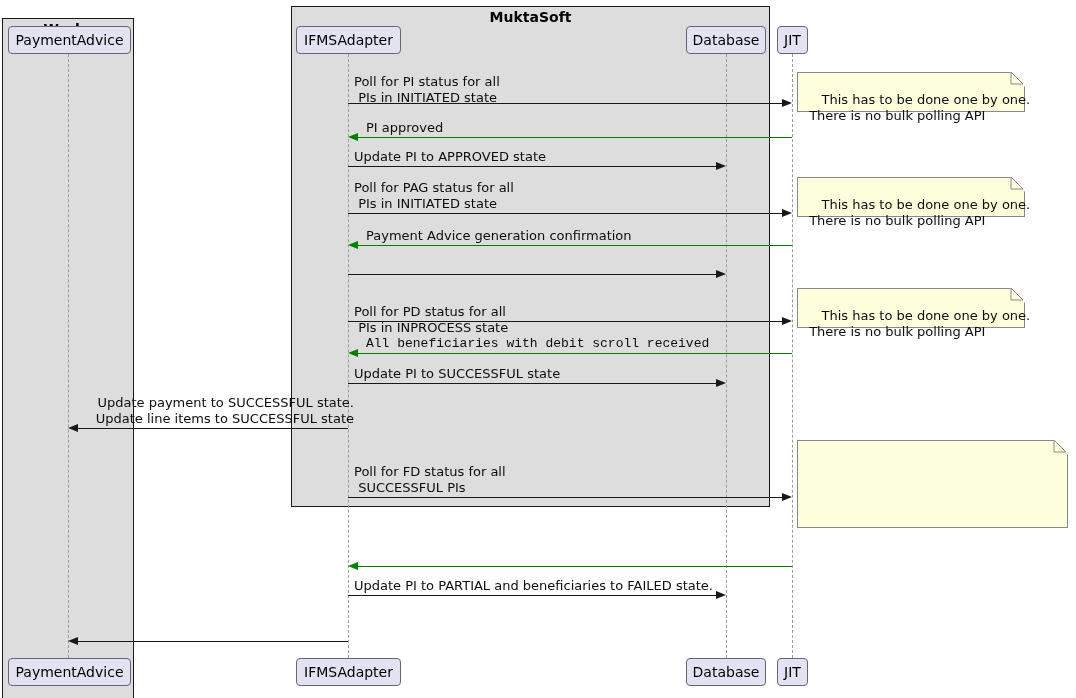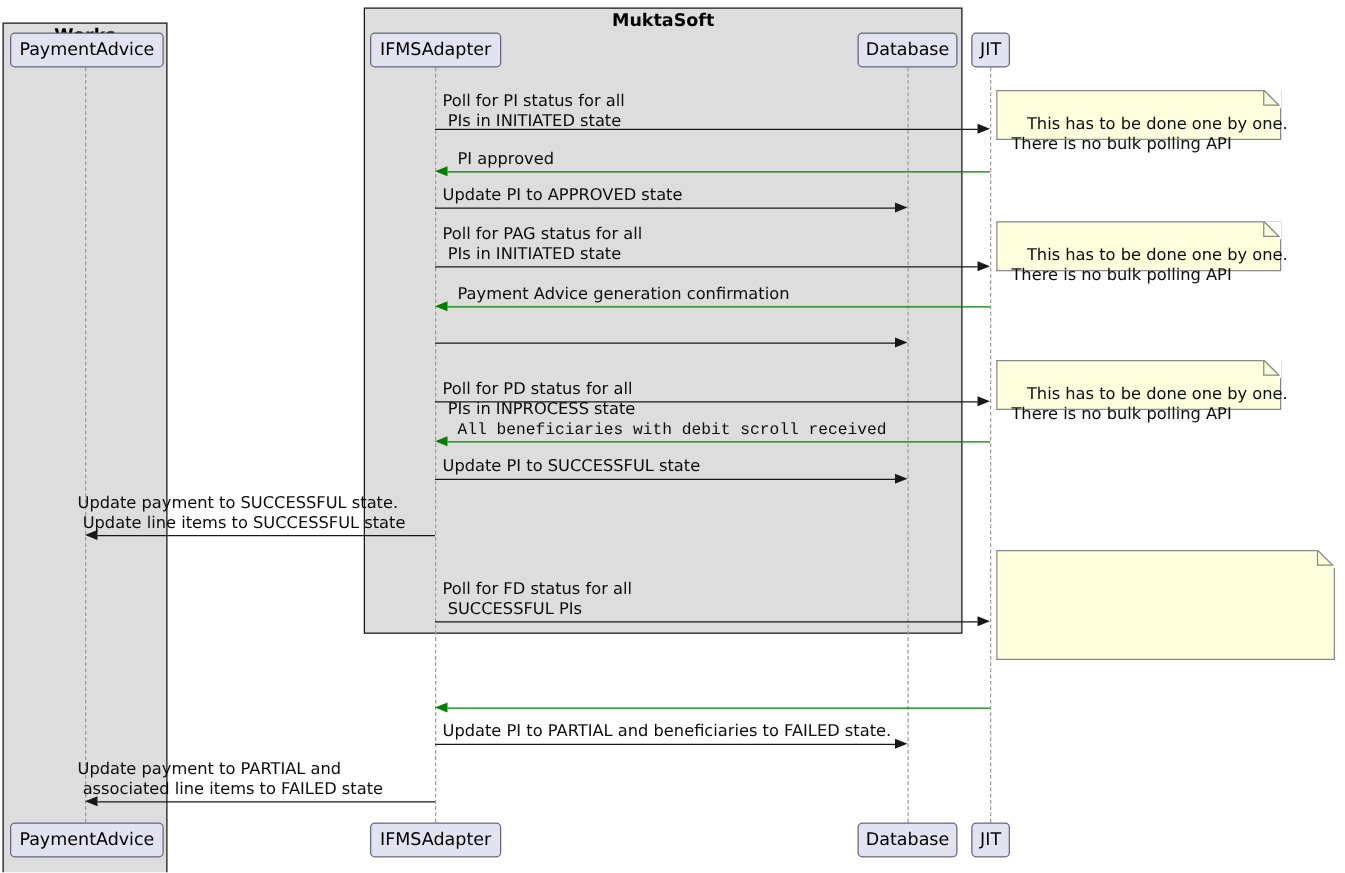--- a/index.html
+++ b/index.html
@@ -9,21 +9,21 @@
   }
   .frame{position:absolute;background:#dddddd;border:1px solid #1a1a1a;box-sizing:border-box;}
   .frame-title{font-weight:bold;font-size:14px;text-align:center;padding-top:2px;color:#000;}
   .lifeline{position:absolute;width:0;border-left:1px dashed #9b9b9b;}
   .participant{
     position:absolute;height:28px;background:#e2e2f0;border:1px solid #66667a;border-radius:4px;
     box-sizing:border-box;display:flex;align-items:center;justify-content:center;
     font-size:14px;color:#000;
   }
   .msg-text{position:absolute;font-size:13px;line-height:16px;white-space:pre;color:#0d0d0d;}
-  .msg-text.center{text-align:left;}
+  .msg-text.center{text-align:right;}
   .msg-line{position:absolute;height:1px;}
   .black-bg{background:#181818;}
   .green-bg{background:#008000;}
   .head{position:absolute;width:0;height:0;border-top:4px solid transparent;border-bottom:4px solid transparent;}
   .head-right.black-h{border-left:10px solid #181818;}
   .head-left.black-h{border-right:10px solid #181818;}
   .head-left.green-h{border-right:10px solid #008000;}
   .note{
     position:absolute;background:#feffdd;border:1px solid #888888;box-sizing:border-box;
     font-size:13px;line-height:16px;padding:3px 7px;white-space:pre;color:#0d0d0d;
@@ -105,22 +105,20 @@
   <div class="msg-line black-bg" style="left:348px;top:497px;width:434px;"></div>
   <div class="head head-right black-h" style="left:782px;top:493px;"></div>
 
   <div class="msg-line green-bg" style="left:358px;top:566px;width:434px;"></div>
   <div class="head head-left green-h" style="left:348px;top:562px;"></div>
 
   <div class="msg-text" style="left:354px;top:578px;">Update PI to PARTIAL and beneficiaries to FAILED state.</div>
   <div class="msg-line black-bg" style="left:348px;top:595px;width:368px;"></div>
   <div class="head head-right black-h" style="left:716px;top:591px;"></div>
 
-  <div class="msg-text center" style="left:62px;top:608px;width:292px;">Update payment to PARTIAL and
- associated line items to FAILED state</div>
   <div class="msg-line black-bg" style="left:78px;top:641px;width:270px;"></div>
   <div class="head head-left black-h" style="left:68px;top:637px;"></div>
 
   <div class="note" style="left:797px;top:72px;width:228px;height:40px;">
     <span>This has to be done one by one.
  There is no bulk polling API</span>
     <svg class="note-fold" width="15" height="15" viewBox="0 0 15 15">
       <polygon points="0,0 15,0 15,15" fill="#ffffff"></polygon>
       <polygon points="1,0 13,12 1,12" fill="#feffdd" stroke="#888888" stroke-width="1"></polygon>
     </svg>

